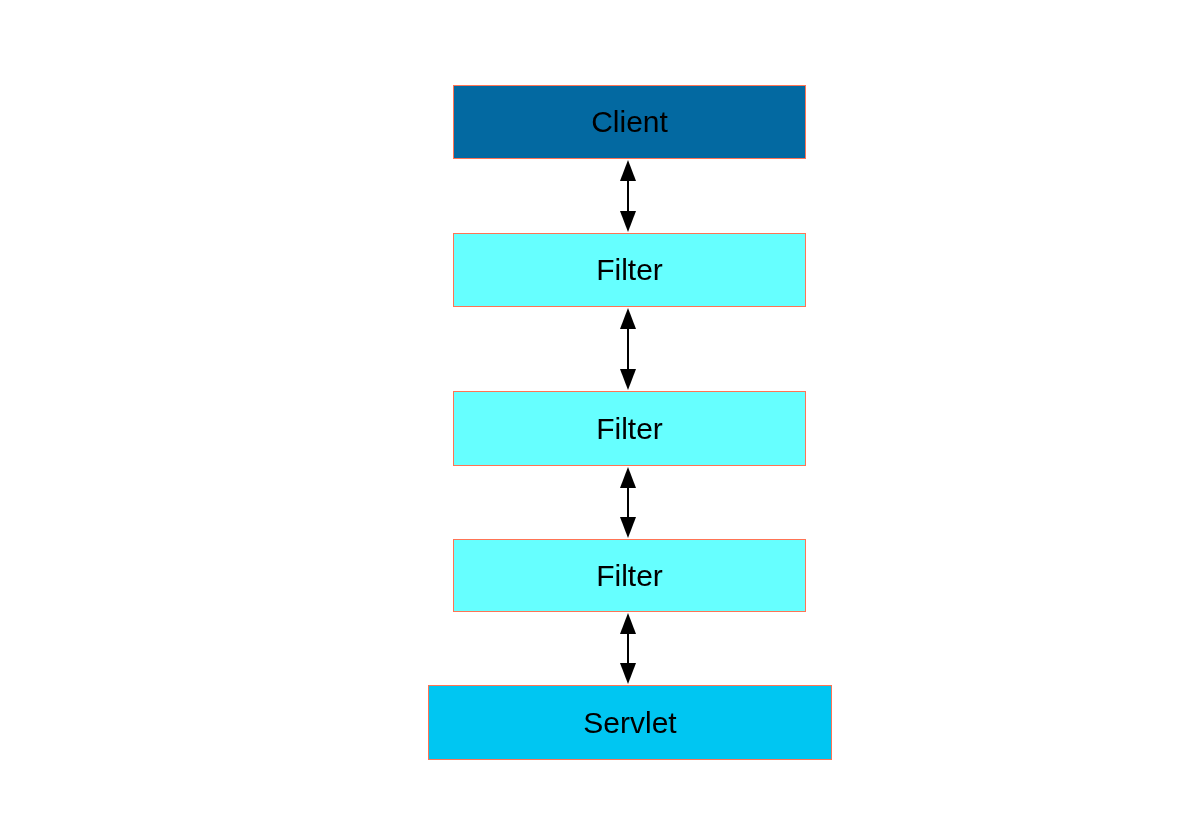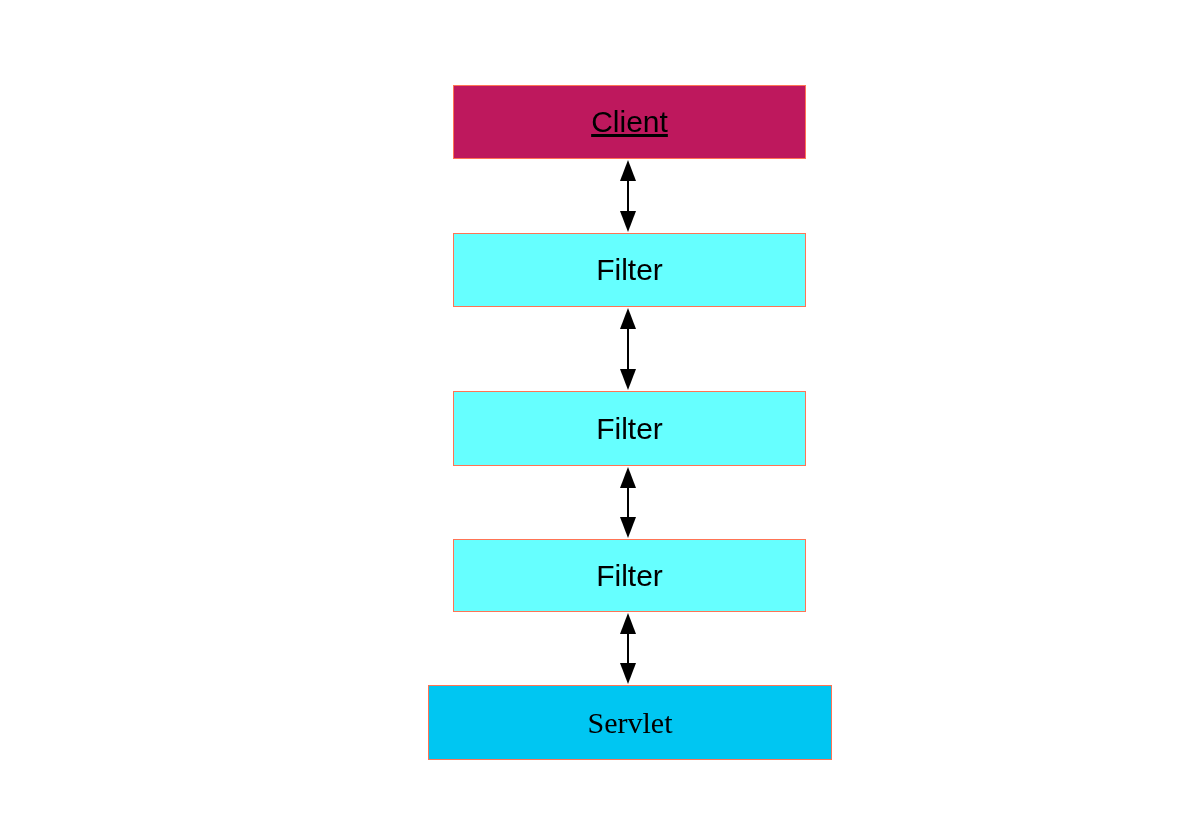--- a/index.html
+++ b/index.html
@@ -23,21 +23,21 @@
     align-items: center;
     justify-content: center;
     font-size: 30px;
     color: #000000;
     line-height: 1;
   }
   .node-client  { left: 453px; top:  85px; width: 353px; height: 74px; }
   .node-filter1 { left: 453px; top: 233px; width: 353px; height: 74px; }
   .node-filter2 { left: 453px; top: 391px; width: 353px; height: 75px; }
   .node-filter3 { left: 453px; top: 539px; width: 353px; height: 73px; }
-  .node-servlet { left: 428px; top: 685px; width: 404px; height: 75px; font-family: Liberation Serif, serif; }
+  .node-servlet { left: 428px; top: 685px; width: 404px; height: 75px; }
 
   .connector {
     position: absolute;
     left: 618px;            
     width: 20px;
     display: flex;
     flex-direction: column;
     align-items: center;
   }
   .connector-1 { top: 160px; height: 72px; }
@@ -62,21 +62,21 @@
     flex: 1 1 auto;
     width: 2px;
     background: #000000;
   }
 </style>
 </head>
 <body>
 
 <div class="canvas">
 
-  <div class="node node-client" style="background-color: #be185d; border-color: rgb(255, 116, 85); text-decoration: underline;">
+  <div class="node node-client" style="background-color: #0369a1; border-color: rgb(255, 116, 85);">
     <span>Client</span>
   </div>
 
   <div class="connector connector-1">
     <div class="head-up"></div>
     <div class="shaft"></div>
     <div class="head-down"></div>
   </div>
 
   <div class="node node-filter1" style="background-color: rgb(102, 255, 255); border-color: rgb(255, 116, 85);">

